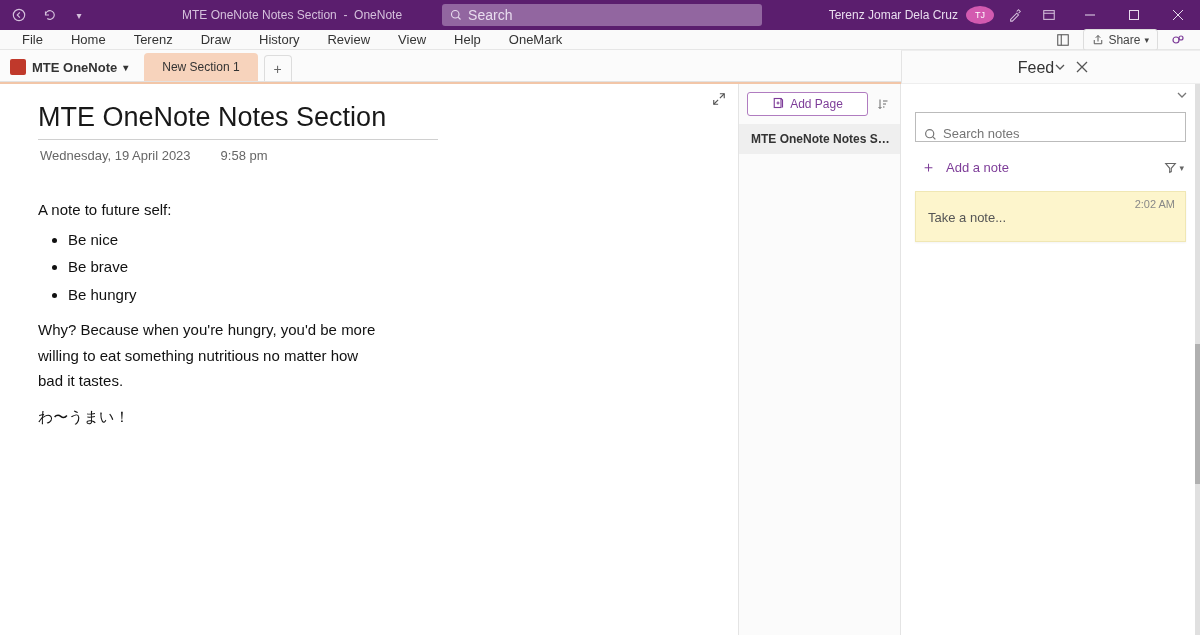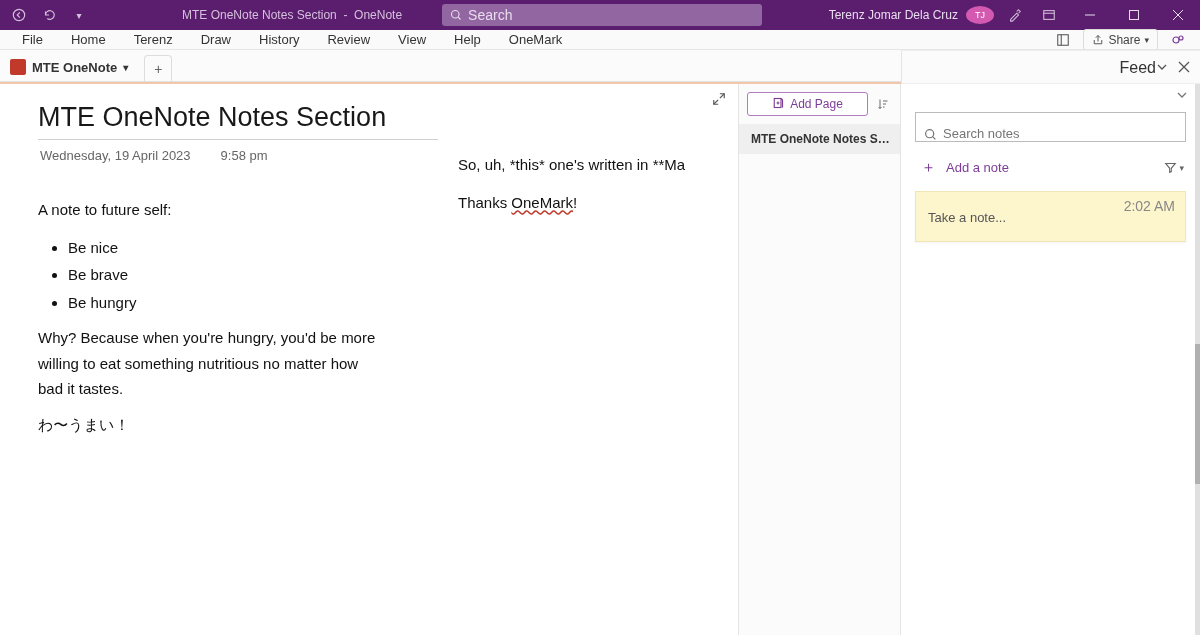--- a/index.html
+++ b/index.html
@@ -67,54 +67,54 @@
 
   
   .canvas { flex: 1; position: relative; background: #fff; padding: 14px 24px 20px 24px; overflow: hidden; }
   .expand-icon { position: absolute; top: 8px; right: 12px; color: #555; }
   .canvas h1 {
     font-size: 27px; font-weight: 400; color: #181818; padding: 4px 0 6px 0;
     border-bottom: 1px solid #d0d0d0; display: inline-block; min-width: 400px; margin-left: 14px;
   }
   .meta { display: flex; gap: 30px; margin: 8px 0 0 16px; font-size: 13px; color: #666; }
   .content { margin-top: 34px; margin-left: 14px; font-size: 15px; color: #111; line-height: 1.7; }
-  .content ul { margin: 12px 0 10px 30px; }
+  .content ul { margin: 4px 0 10px 30px; }
   .content ul li { margin: 2px 0; }
   .para { max-width: 340px; margin-top: 2px;}
   .jp { margin-top: 10px; }
 
   .floatnote { position: absolute; left: 458px; top: 68px; font-size: 15px; color: #111; line-height: 1.7; width: 235px; overflow:hidden; white-space:nowrap;}
   .floatnote .underline { text-decoration: underline wavy #c0392b; text-underline-offset: 2px;}
 
   
   .pagelist { width: 162px; border-left: 1px solid #e4e4e4; background: #fbfbfb; display: flex; flex-direction: column; }
   .pagelist-top { display: flex; align-items: center; padding: 8px 8px; gap:6px;}
   .add-page-btn {
     flex:1; border: 1px solid #b07cc0; color: #7d3c98; background: #fff; border-radius: 3px;
     padding: 4px 8px; font-size: 12px; display: flex; align-items: flex-start; justify-content: center; gap: 6px;
   }
   .sort-btn { width:18px; color:#666; display:flex; align-items:center; justify-content:center;}
   .page-item { padding: 8px 10px; font-size: 12px; font-weight: 600; background: #efefef; color: #333;
     white-space: nowrap; overflow: hidden; text-overflow: ellipsis; border-left: 2px solid transparent;}
 
   
   .feed { width: 300px; border-left: 1px solid #e4e4e4; background: #fff; display: flex; flex-direction: column; position:relative;}
-  .feed-head { display:flex; align-items:center; justify-content:flex-end; padding: 8px 10px 6px 14px;
+  .feed-head { display:flex; align-items:center; justify-content:center; padding: 8px 10px 6px 14px;
     border-bottom: 1px solid #eee; height: 34px; margin-top:-34px; background:#fbfbfb; border-left:1px solid #e4e4e4; border-top:1px solid #eee;}
   .feed-head h2 { font-size: 16px; font-weight: 400; color: #333;}
   .feed-head .fh-right { display:flex; gap:10px; color:#555;}
   .feed-dd { height:22px; display:flex; align-items:center; justify-content:flex-end; padding:0 12px; color:#777;}
   .feed-search { margin: 6px 14px; border:1px solid #bbb; height:30px; display:flex; align-items:flex-end; padding:0 8px; font-size:13px; color:#666;}
   .feed-search input { border:none; outline:none; font-size:13px; margin-left:6px; width:200px;}
   .feed-addrow { display:flex; align-items:center; justify-content:space-between; padding: 10px 16px 8px 20px;}
   .feed-add { display:flex; align-items:center; gap:10px; color:#7d3c98; font-size:13px;}
   .feed-filter { display:flex; align-items:center; gap:2px; color:#666; font-size:12px;}
   .note-card { margin: 6px 14px; background:#fdf5cc; border:1px solid #f0e7b4; padding:10px 12px 16px 12px; position:relative;
     box-shadow: 0 1px 2px rgba(0,0,0,0.05);}
-  .note-card .ts { position:absolute; top:6px; right:10px; font-size:14px; color:#888;}
+  .note-card .ts { position:absolute; top:6px; right:10px; font-size:11px; color:#888;}
   .note-card .txt { font-size:13px; color:#555; margin-top:8px;}
 
   .scrollbar {
     position:absolute; right:0; top:0; bottom:0; width:5px; background:#e0e0e0;
   }
   .scrollbar::before{content:''; position:absolute; top:260px; width:5px; height:140px; background:#b0b0b0;}
 </style>
 </head>
 <body>
 
@@ -215,20 +215,21 @@
       </svg>
   </div>
 </div>
 
 <div class="nbbar">
   <div class="nb-name">
     <div class="nb-icon"></div>
     <span>MTE OneNote</span>
     <span style="font-size:10px;">▾</span>
   </div>
+  <div class="nb-section-tab">New Section 1</div>
   <div class="add-section">+</div>
   <div class="nb-spacer"></div>
   <div class="nb-search">
     <svg width="11" height="11" viewBox="0 0 16 16" fill="none" stroke="#777" stroke-width="1.5">
         <circle cx="7" cy="7" r="5"></circle>
         <path d="M11 11l3 3"></path>
       </svg>
     <input type="text" placeholder="Search Notebooks" style="">
     <span style="font-size:10px;margin-left:auto;">▾</span>
   </div>
@@ -255,27 +256,20 @@
       <div>A note to future self:</div>
       <ul>
         <li>Be nice</li>
         <li>Be brave</li>
         <li>Be hungry</li>
       </ul>
       <div class="para">Why? Because when you're hungry, you'd be more willing to eat something nutritious no matter how bad it tastes.</div>
       <div class="jp">わ〜うまい！</div>
     </div>
 
-    <div class="floatnote">
-      <div>So, uh, *this* one's written in **Ma</div>
-      <div style="height:12px;"></div>
-      <div>
-        <span>Thanks </span><span class="underline">OneMark</span><span>!</span>
-      </div>
-    </div>
   </div>
 
   <div class="pagelist">
     <div class="pagelist-top">
       <div class="add-page-btn">
         <svg width="12" height="12" viewBox="0 0 16 16" fill="none" stroke="#7d3c98" stroke-width="1.5">
             <rect x="3" y="2" width="9" height="12"></rect>
             <path d="M12 2l2 2v10"></path>
             <path d="M6 8h4M8 6v4"></path>
           </svg>

